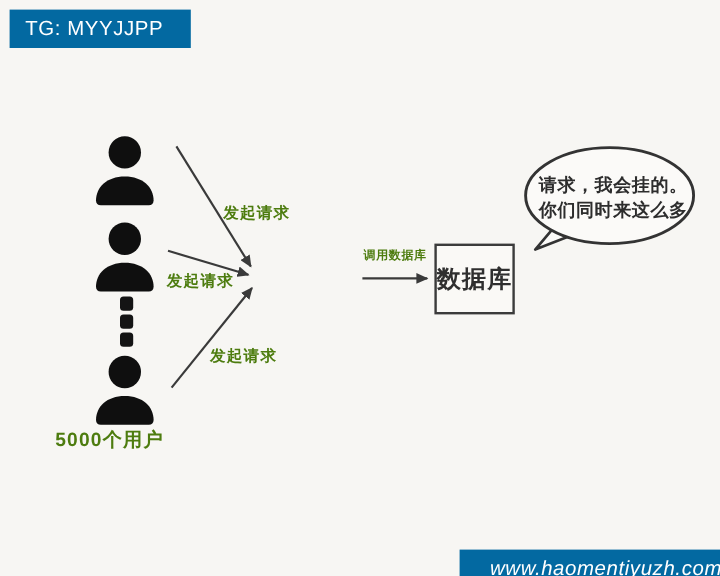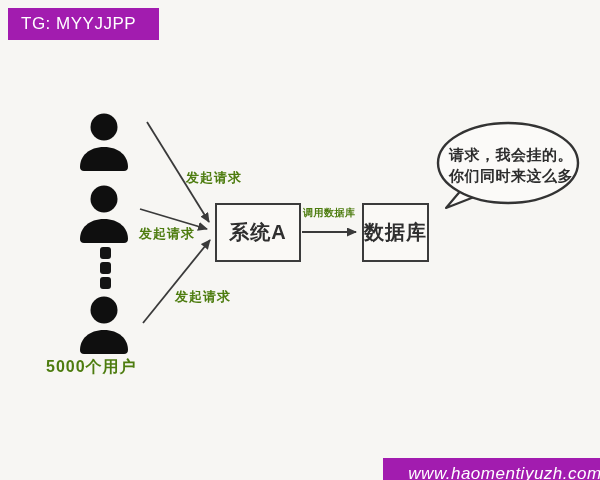--- a/index.html
+++ b/index.html
@@ -9,21 +9,21 @@
     background: #fbfaf8;
     overflow: hidden;
   }
   .page {
     position: relative;
     width: 600px; height: 480px;
     background: #f7f6f3;
   }
   .badge {
     position: absolute;
-    background: #a21caf;
+    background: #0369a1;
     color: #ffffff;
     font-size: 17px;
     letter-spacing: 0.5px;
     display: flex;
     align-items: center;
   }
   .badge-top {
     left: 8px; top: 8px;
     width: 138px; height: 32px;
     padding-left: 13px;
@@ -111,23 +111,20 @@
 
     <g>
       <path d="M468 182 L446 208 L492 190 Z" fill="#fbfaf8" stroke="#333333" stroke-width="2.2" stroke-linejoin="round"></path>
       <ellipse cx="508" cy="163" rx="70" ry="40" fill="#fbfaf8" stroke="#333333" stroke-width="2.4"></ellipse>
     </g>
   </svg>
 
   <div class="badge badge-top">TG: MYYJJPP</div>
   <div class="badge badge-bottom">www.haomentiyuzh.com</div>
 
-  <div class="diag-box box-system">
-    <span>系统A</span>
-  </div>
   <div class="diag-box box-database">
     <span>数据库</span>
   </div>
 
   <div class="lbl lbl-request lbl-req-1">发起请求</div>
   <div class="lbl lbl-request lbl-req-2">发起请求</div>
   <div class="lbl lbl-request lbl-req-3">发起请求</div>
   <div class="lbl lbl-call">调用数据库</div>
   <div class="lbl lbl-users">5000个用户</div>
 

